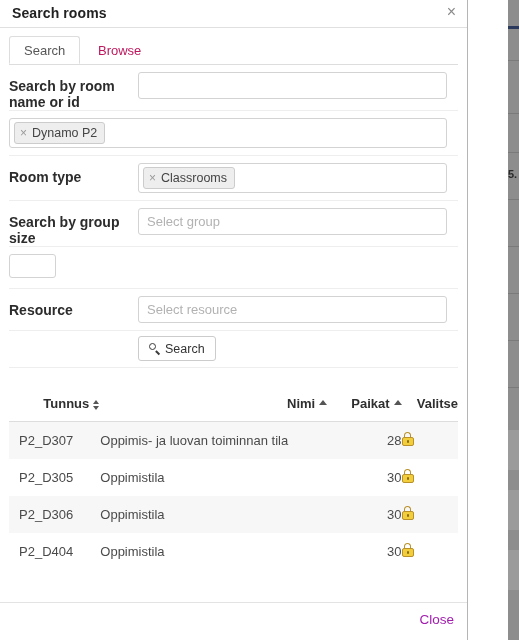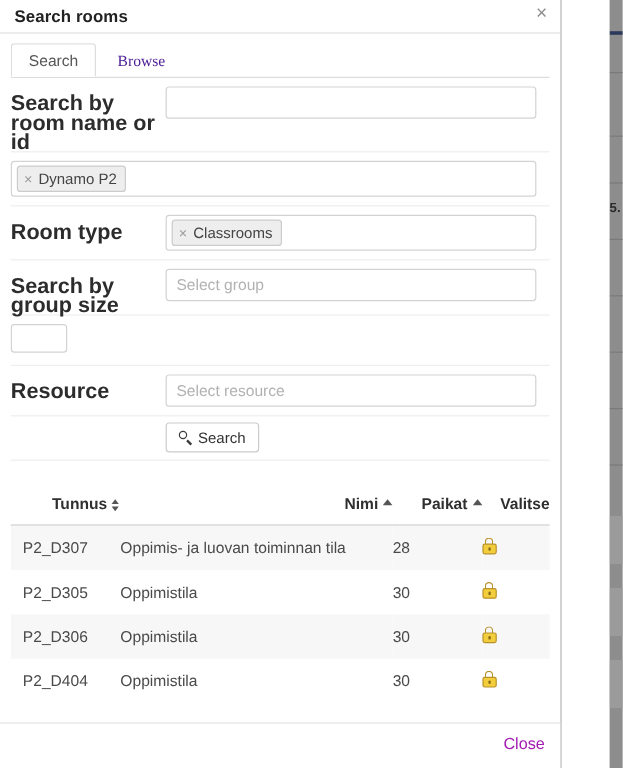--- a/index.html
+++ b/index.html
@@ -126,44 +126,43 @@
     left: 0;
     color: #575757;
     background: #ffffff;
     border: 1px solid #dddddd;
     border-bottom: 1px solid #ffffff;
     border-radius: 3px 3px 0 0;
     z-index: 2;
   }
   .tab.inactive {
     left: 74px;
-    color: #4c1d95;
+    color: #be185d;
     border: 1px solid transparent;
-    font-family: Liberation Serif, serif;
   }
 
   
   .form {
     margin: 0 9px;
   }
   .form-row {
     display: flex;
     align-items: flex-start;
     border-bottom: 1px solid #eeeeee;
     min-height: 42px;
     box-sizing: border-box;
   }
   .form-row:last-child { border-bottom: 1px solid #eeeeee; }
   .form-label {
     width: 129px;
     flex: 0 0 129px;
     padding-top: 13px;
     padding-right: 6px;
     box-sizing: border-box;
-    font-size: 18px;
+    font-size: 14px;
     font-weight: bold;
     color: #2c2c2c;
     line-height: 16px;
   }
   .form-control {
     flex: 1 1 auto;
     padding: 7px 11px 7px 0;
     box-sizing: border-box;
   }
 
@@ -286,21 +285,21 @@
   table.results-table td {
     padding: 10px 0;
     color: #4a4a4a;
     border-bottom: 0;
   }
   table.results-table tbody tr.odd { background: #f7f7f7; }
   table.results-table tbody tr.even { background: #ffffff; }
 
   .col-tunnus { width: 87px; padding-left: 10px !important; }
   .col-nimi   { width: 265px; }
-  .col-paikat { width: 80px; }
+  .col-paikat { width: 80px; text-align: right; }
   .col-valitse{ width: 60px; }
 
   td.col-tunnus, td.col-nimi, td.col-paikat, td.col-valitse { padding-left: 0; }
   td.col-tunnus { padding-left: 10px; }
   th.col-tunnus { padding-left: 10px; }
 
   .sort-both {
     display: inline-block;
     margin-left: 4px;
     position: relative;

